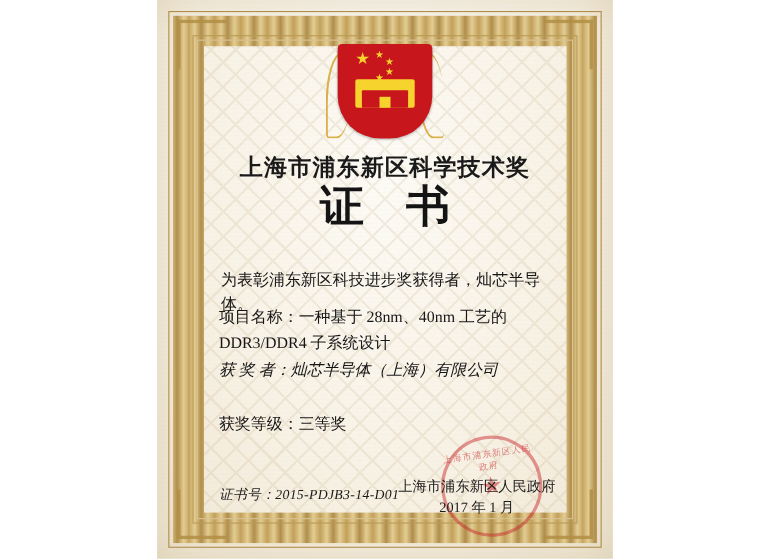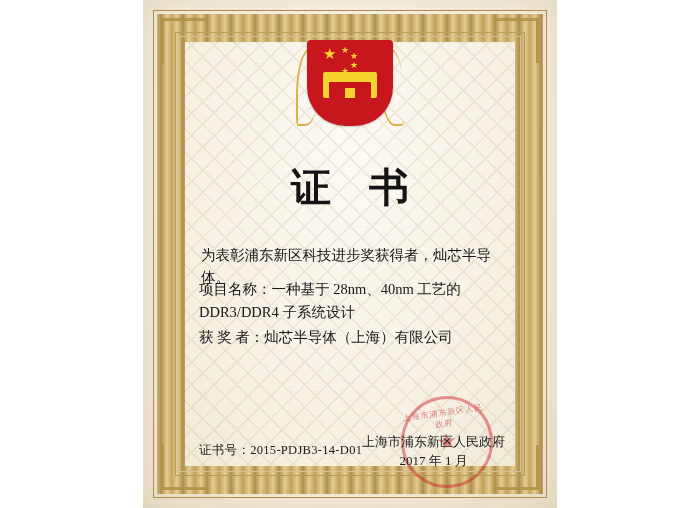--- a/index.html
+++ b/index.html
@@ -222,21 +222,21 @@
     right: 44px;
     font-size: 14.5px;
     line-height: 23px;
     color: #161616;
   }
   .field .label { white-space: pre; }
   .field.project { top: 278px; }
   .field.project .value {
     display: inline;
   }
-  .field.winner  { top: 326px; }
+  .field.winner  { top: 326px; font-style: italic; }
   .field.grade   { top: 375px; }
 
   
   .seal {
     position: absolute;
     left: 258px;
     top: 396px;
     width: 86px;
     height: 86px;
     border-radius: 50%;
@@ -261,20 +261,21 @@
   }
 
   
   .cert-no {
     position: absolute;
     left: 56px;
     top: 442px;
     font-size: 12.5px;
     color: #1a1a1a;
     letter-spacing: .3px;
+    font-style: italic;
   }
   .issuer {
     position: absolute;
     right: 52px;
     top: 432px;
     text-align: center;
     font-size: 13px;
     line-height: 19px;
     color: #1a1a1a;
   }
@@ -306,32 +307,36 @@
       <div class="emblem-stars">
         <span class="star big">★</span>
         <span class="star s1">★</span>
         <span class="star s2">★</span>
         <span class="star s3">★</span>
         <span class="star s4">★</span>
       </div>
       <div class="gate"></div>
     </div>
 
+    <div class="title-main">上海市浦东新区科学技术奖</div>
     <div class="title-cert">证 书</div>
 
     <div class="body-text">为表彰浦东新区科技进步奖获得者，灿芯半导体。</div>
 
     <div class="field project">
       <span class="label">项目名称：</span><span class="value">一种基于 28nm、40nm 工艺的 DDR3/DDR4 子系统设计</span>
     </div>
 
     <div class="field winner">
       <span class="label">获 奖 者：</span><span class="value">灿芯半导体（上海）有限公司</span>
     </div>
 
+    <div class="field grade">
+      <span class="label">获奖等级：</span><span class="value">三等奖</span>
+    </div>
 
     <div class="seal">
       <div class="seal-text">上海市浦东新区人民政府</div>
       <div class="seal-star">★</div>
     </div>
 
     <div class="cert-no">
       <span>证书号：</span><span>2015-PDJB3-14-D01</span>
     </div>
 

